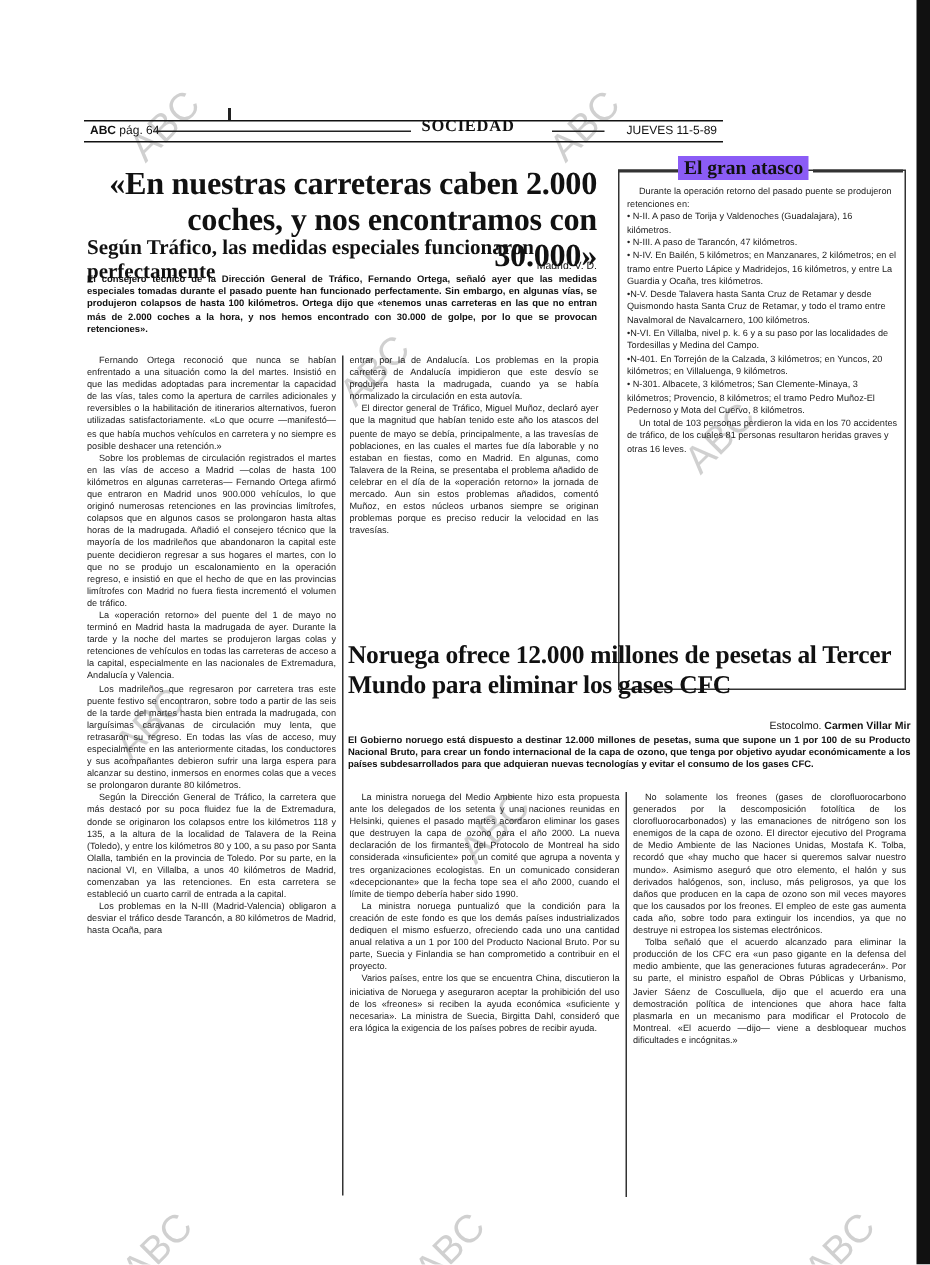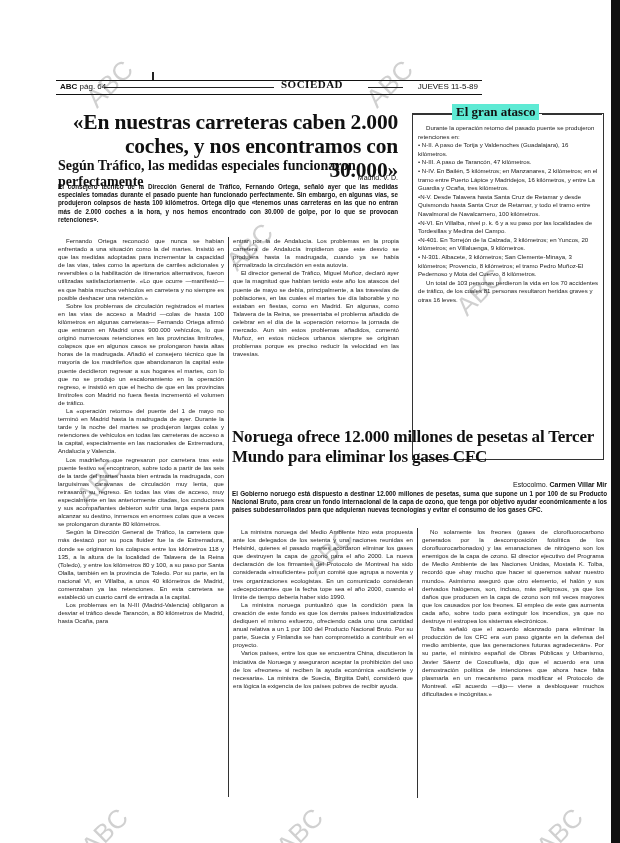--- a/index.html
+++ b/index.html
@@ -25,21 +25,21 @@
   .lead1 { position:absolute; left:58px; top:183px; width:340px; font-size:6.3px; line-height:8.2px;
            font-weight:bold; text-align:justify; }
 
   .col { position:absolute; font-size:6.1px; line-height:8.1px; text-align:justify; color:#222; }
   .col p { margin:0; text-indent:8px; }
   .col p.noind { text-indent:0; }
   .vrule { position:absolute; width:1px; background:#333; }
 
   .box { position:absolute; left:412px; top:113px; width:190px; height:345px; border:1.5px solid #333; }
   .box-title-wrap { position:absolute; left:412px; top:106px; width:193px; height:14px; }
-  .box-title { position:absolute; left:40px; top:-2px; background:#5eead4; padding:0 4px;
+  .box-title { position:absolute; left:40px; top:-2px; background:#8b5cf6; padding:0 4px;
                font-family:"Liberation Serif", serif; font-weight:bold; font-size:13px; }
   .box-line { position:absolute; top:7px; height:1.5px; background:#333; }
   .box-body { position:absolute; left:418px; top:124px; width:181px; font-size:6.1px; line-height:8.6px; color:#222; }
   .box-body p { margin:0; }
   .box-body p.ind { text-indent:8px; }
 
   .headline2 { position:absolute; left:232px; top:427px; width:375px; text-align:left;
                font-family:"Liberation Serif", serif; font-weight:bold; font-size:17px; line-height:20px; letter-spacing:-0.2px; }
   .byline2 { position:absolute; left:232px; top:481px; width:375px; text-align:right; font-size:7px; }
   .byline2 b { font-weight:bold; }

